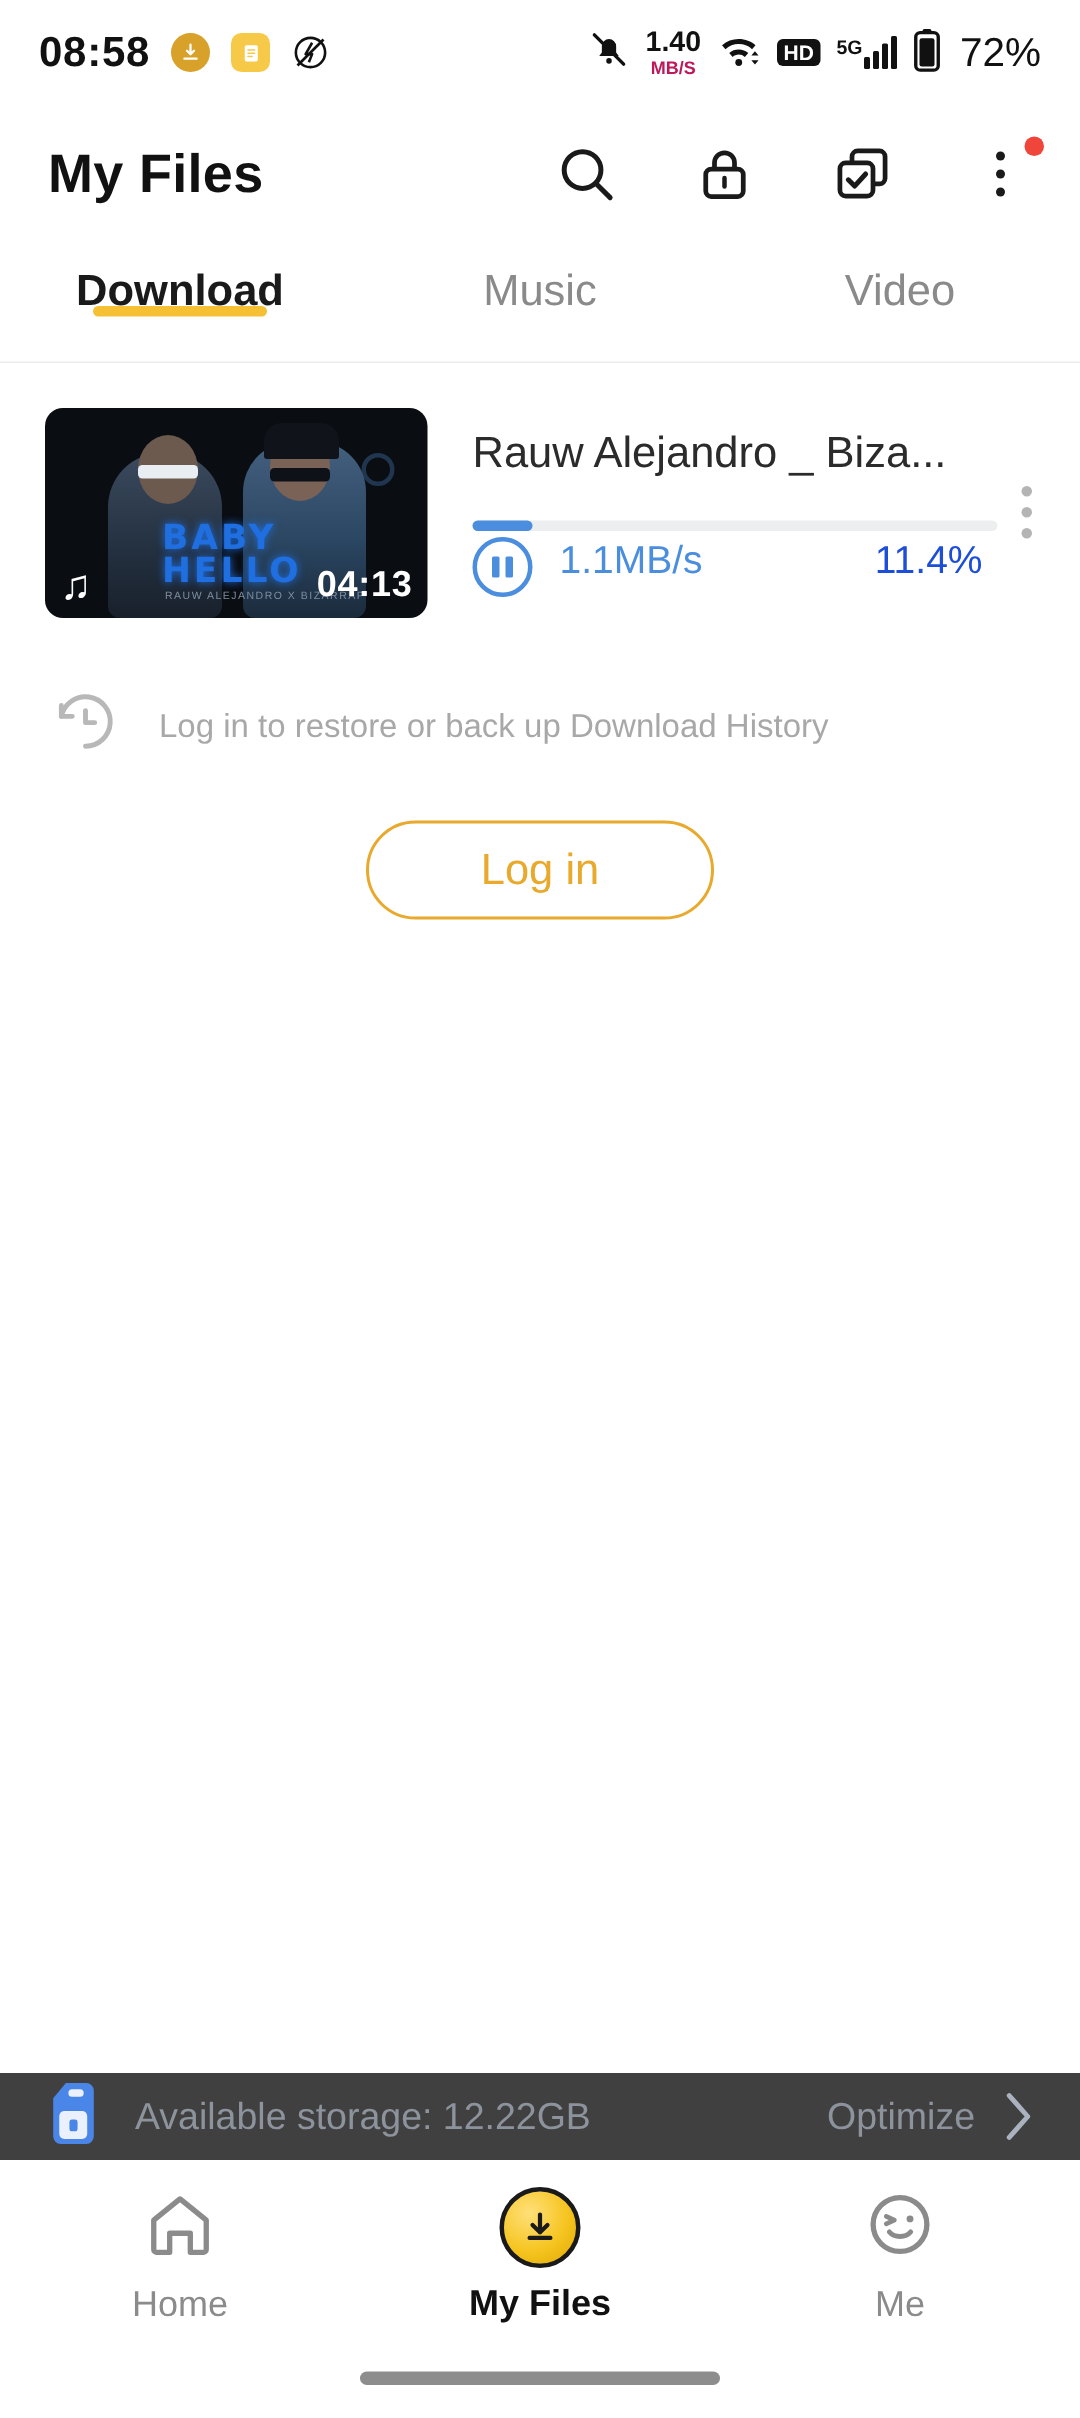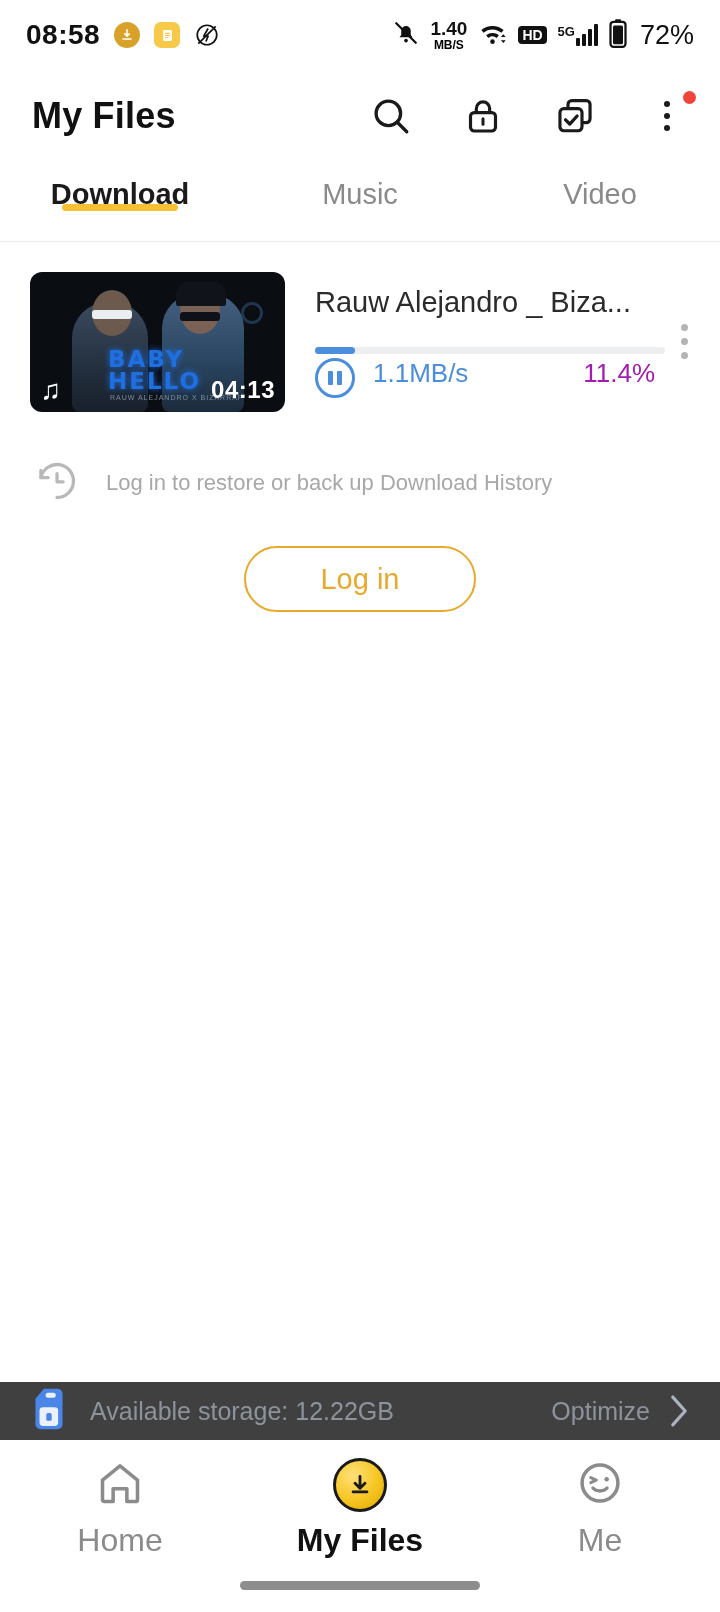--- a/index.html
+++ b/index.html
@@ -20,21 +20,21 @@
   .sb-time { font-size: 28px; font-weight: 700; color: #111; letter-spacing: .5px; }
   .sb-right { display: flex; align-items: center; gap: 11px; }
   .chip {
     width: 26px; height: 26px; border-radius: 7px;
     display: flex; align-items: center; justify-content: center;
   }
   .chip.dl { background: #D8A22A; border-radius: 50%; }
   .chip.note { background: #F7C948; }
   .sb-speed { display: flex; flex-direction: column; align-items: center; line-height: 1; }
   .sb-speed .v { font-size: 19px; font-weight: 700; color: #111; }
-  .sb-speed .u { font-size: 12px; font-weight: 700; color: #000000; margin-top: 1px; }
+  .sb-speed .u { font-size: 12px; font-weight: 700; color: #be185d; margin-top: 1px; }
   .hd-box {
     background: #111; color: #fff; font-size: 14px; font-weight: 700;
     border-radius: 4px; padding: 2px 4px; line-height: 1;
   }
   .net { display: flex; align-items: flex-end; gap: 2px; }
   .net .g { font-size: 13px; font-weight: 700; color: #111; align-self: flex-start; margin-right: -1px; }
   .bars { display: flex; align-items: flex-end; gap: 2px; height: 22px; }
   .bars i { width: 4px; background: #111; display: block; border-radius: 1px; }
   .bars i:nth-child(1){height:8px} .bars i:nth-child(2){height:12px}
   .bars i:nth-child(3){height:17px} .bars i:nth-child(4){height:22px}
@@ -127,21 +127,21 @@
   }
   .progress { margin-top: 28px; height: 7px; border-radius: 4px; background: #eceef0; position: relative; }
   .progress .fill { height: 100%; border-radius: 4px; background: #4b8ede; }
   .dl-meta { display: flex; align-items: flex-start; margin-top: 4px; }
   .pause-btn {
     width: 40px; height: 40px; border-radius: 50%; border: 3px solid #4b8ede;
     display: flex; align-items: center; justify-content: center; gap: 4px; flex: none;
   }
   .pause-btn i { width: 5px; height: 14px; background: #4b8ede; border-radius: 1px; display: block; }
   .dl-speed { font-size: 26px; color: #4b8ede; margin-left: 18px; }
-  .dl-pct { font-size: 26px; color: #a21caf; margin-left: auto; margin-right: 10px; }
+  .dl-pct { font-size: 26px; color: #1d4ed8; margin-left: auto; margin-right: 10px; }
   .dl-kebab { flex: none; padding: 52px 4px 0 8px; }
   .dl-kebab .k { display: flex; flex-direction: column; gap: 7px; align-items: center; }
   .dl-kebab .k i { width: 7px; height: 7px; border-radius: 50%; background: #b4b4b4; display: block; }
 
   
   .login-row { display: flex; align-items: center; padding: 46px 0 0 34px; }
   .login-text { font-size: 22px; color: #a8a8a8; margin-left: 26px; }
   .login-btn-wrap { display: flex; justify-content: center; margin-top: 38px; }
   .login-btn {
     width: 232px; height: 66px; border: 2px solid #E8A92D; border-radius: 33px;
@@ -158,21 +158,21 @@
   .storage .txt { font-size: 25px; color: #8d939c; margin-left: 22px; }
   .storage .opt { margin-left: auto; font-size: 25px; color: #8d939c; }
   .storage .chev { margin-left: 16px; display: flex; align-items: center; }
 
   
   .bottomnav {
     position: absolute; left: 0; right: 0; bottom: 0; height: 172px; background: #fff;
     display: flex; align-items: flex-start; padding-top: 18px;
   }
   .nav-item { flex: 1; display: flex; flex-direction: column; align-items: center; gap: 10px; }
-  .nav-lbl { font-size: 32px; color: #8b8b8b; }
+  .nav-lbl { font-size: 24px; color: #8b8b8b; }
   .nav-item.active .nav-lbl { color: #111; font-weight: 700; }
   .dl-circle {
     width: 54px; height: 54px; border-radius: 50%;
     background: radial-gradient(circle at 35% 30%, #FFE07A 0%, #F6C521 55%, #E0A800 100%);
     border: 3px solid #1a1a1a; display: flex; align-items: center; justify-content: center;
   }
   .homebar {
     position: absolute; bottom: 22px; left: 50%; transform: translateX(-50%);
     width: 240px; height: 9px; border-radius: 5px; background: #8d8d8d;
   }

